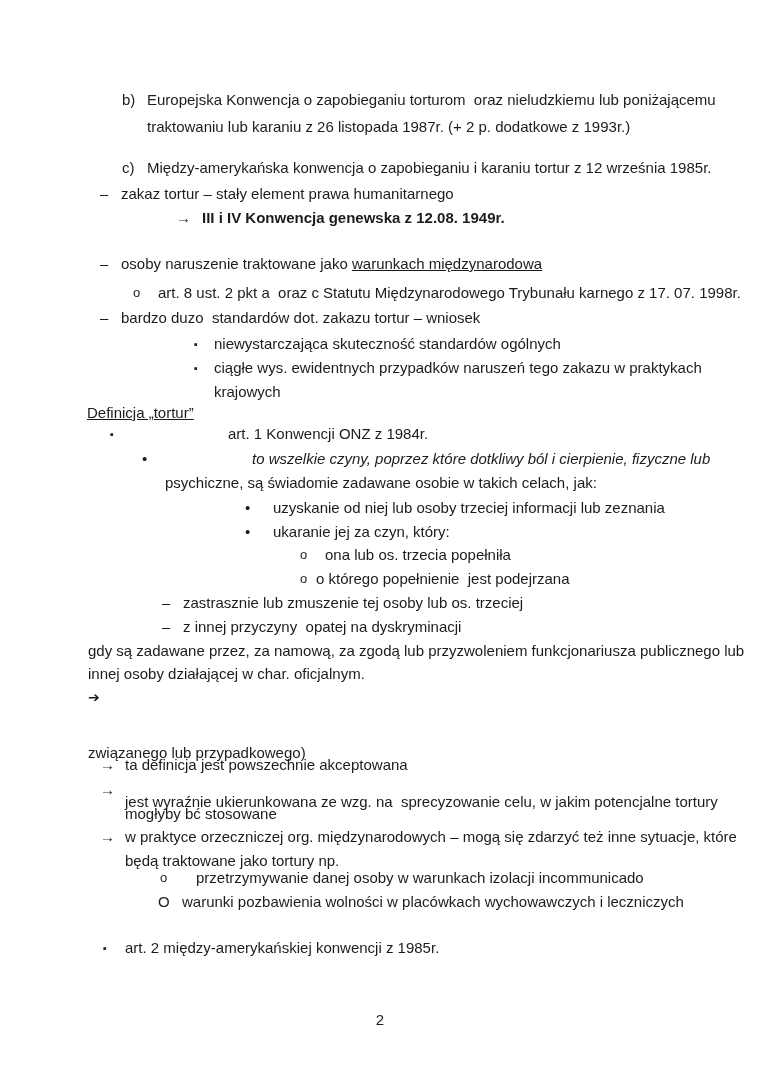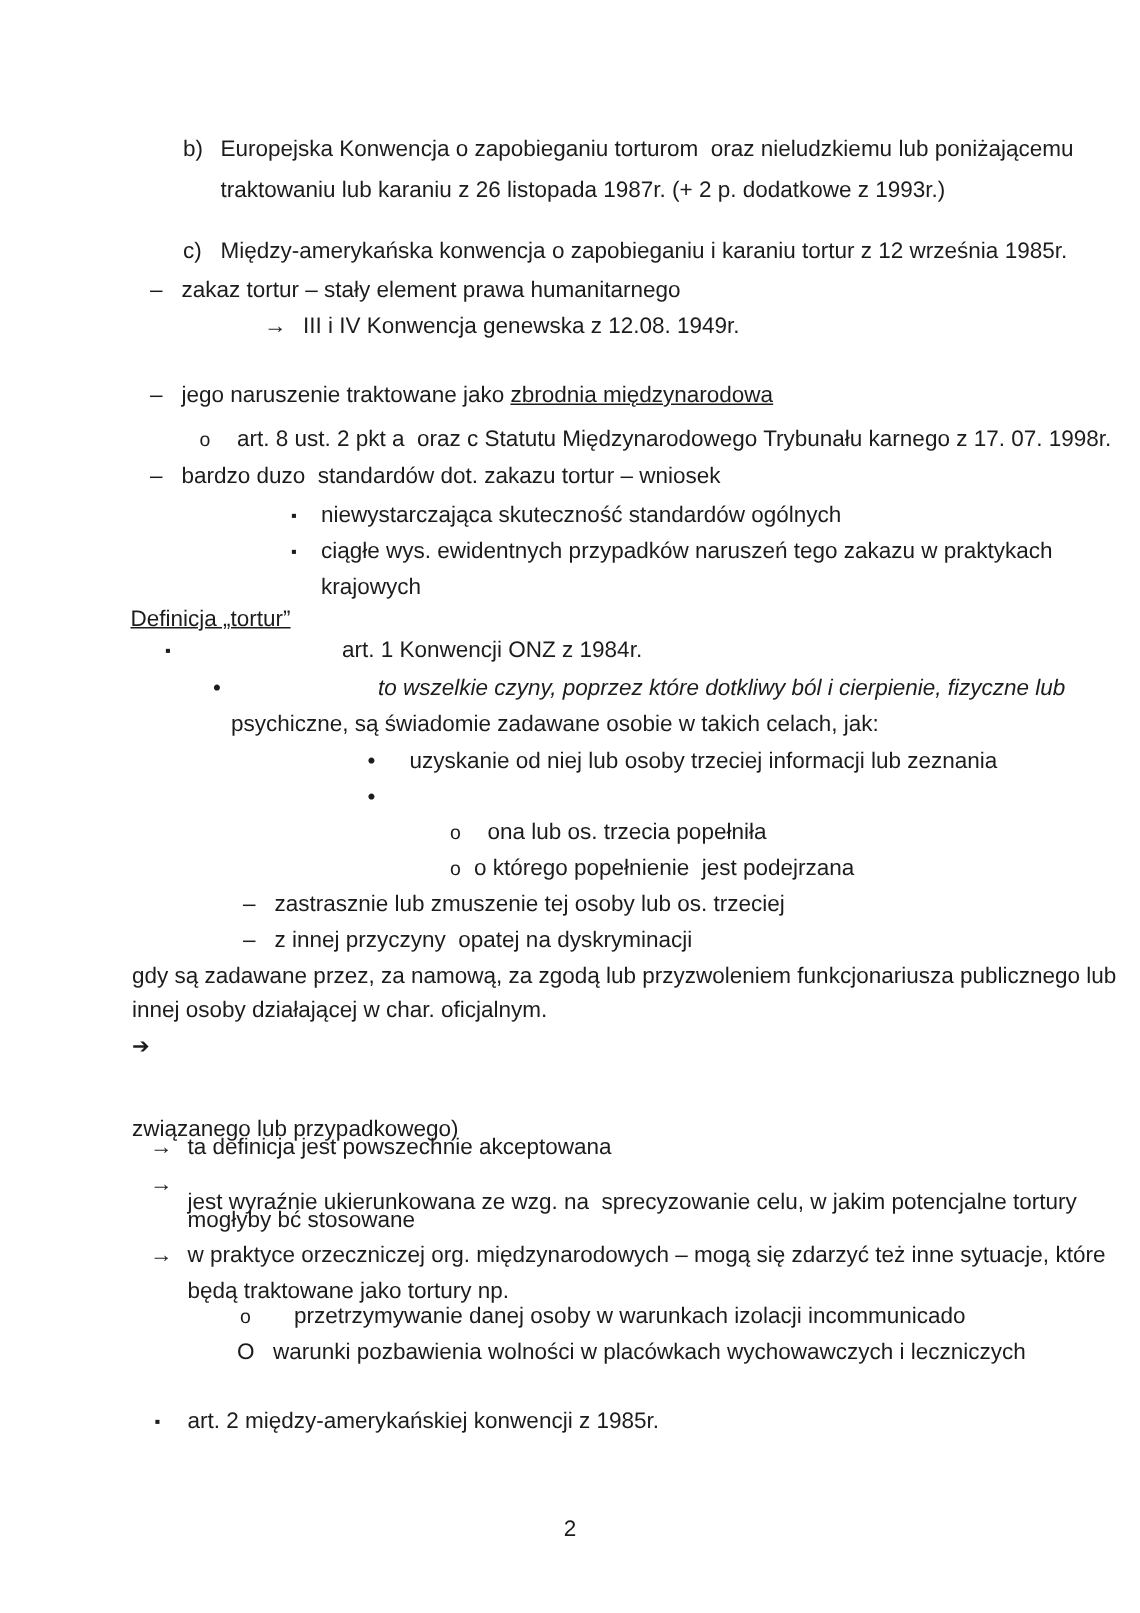--- a/index.html
+++ b/index.html
@@ -40,25 +40,25 @@
       <div class="line" style="top: 156px;">
         <span class="marker" style="left: 122px;">c)</span>
         <span class="text" style="left: 147px;"><span class="b">Między-amerykańska konwencja o zapobieganiu i karaniu tortur z 12 września 1985r.</span></span>
       </div>
       <div class="line" style="top: 182px;">
         <span class="marker" style="left: 100px;">–</span>
         <span class="text" style="left: 121px;"><span>zakaz tortur – stały element prawa humanitarnego</span></span>
       </div>
       <div class="line" style="top: 206px;">
         <span class="marker m-arrow" style="left: 176px;">→</span>
-        <span class="text" style="left: 202px;"><span>III i IV Konwencja genewska z 12.08. 1949r.</span></span>
+        <span class="text" style="left: 202px; font-weight: bold;"><span>III i IV Konwencja genewska z 12.08. 1949r.</span></span>
       </div>
       <div class="line" style="top: 252px;">
         <span class="marker" style="left: 100px;">–</span>
-        <span class="text" style="left: 121px;"><span>jego naruszenie traktowane jako </span><span class="u">zbrodnia międzynarodowa</span></span>
+        <span class="text" style="left: 121px;"><span>osoby naruszenie traktowane jako </span><span class="u">warunkach międzynarodowa</span></span>
       </div>
       <div class="line" style="top: 281px;">
         <span class="marker m-o" style="left: 133px;">o</span>
         <span class="text" style="left: 158px;"><span class="b">art. 8 ust. 2 pkt a  oraz c</span><span> Statutu Międzynarodowego Trybunału karnego z 17. 07. 1998r.</span></span>
       </div>
       <div class="line" style="top: 306px;">
         <span class="marker" style="left: 100px;">–</span>
         <span class="text" style="left: 121px;"><span>bardzo duzo  standardów dot. zakazu tortur – wniosek</span></span>
       </div>
       <div class="line" style="top: 332px;">
@@ -77,28 +77,29 @@
       </div>
       <div class="line" style="top: 422px;">
         <span class="marker m-sq" style="left: 110px;">▪</span>
         <span class="text" style="left: 228px;"><span class="b">art. 1 Konwencji ONZ z 1984r.</span></span>
       </div>
       <div class="line" style="top: 447px;">
         <span class="marker m-dot" style="left: 142px;">•</span>
         <span class="text" style="left: 252px; font-style: italic;"><span>to wszelkie czyny, poprzez które dotkliwy ból i cierpienie, fizyczne lub</span></span>
       </div>
       <div class="line" style="top: 471px;">
-        <span class="text" style="left: 154px;"><span>psychiczne, są świadomie zadawane osobie w takich celach, jak:</span></span>
+        <span class="text" style="left: 165px;"><span>psychiczne, są świadomie zadawane osobie w takich celach, jak:</span></span>
       </div>
       <div class="line" style="top: 496px;">
         <span class="marker m-dot" style="left: 245px;">•</span>
         <span class="text" style="left: 273px;"><span>uzyskanie od niej lub osoby trzeciej informacji lub zeznania</span></span>
       </div>
       <div class="line" style="top: 520px;">
         <span class="marker m-dot" style="left: 245px;">•</span>
+        <span class="text" style="left: 273px;"><span>ukaranie jej za czyn, który:</span></span>
       </div>
       <div class="line" style="top: 543px;">
         <span class="marker m-o" style="left: 300px;">o</span>
         <span class="text" style="left: 325px;"><span>ona lub os. trzecia popełniła</span></span>
       </div>
       <div class="line" style="top: 567px;">
         <span class="marker m-o" style="left: 300px;">o</span>
         <span class="text" style="left: 316px;"><span>o którego popełnienie  jest podejrzana</span></span>
       </div>
       <div class="line" style="top: 591px;">

